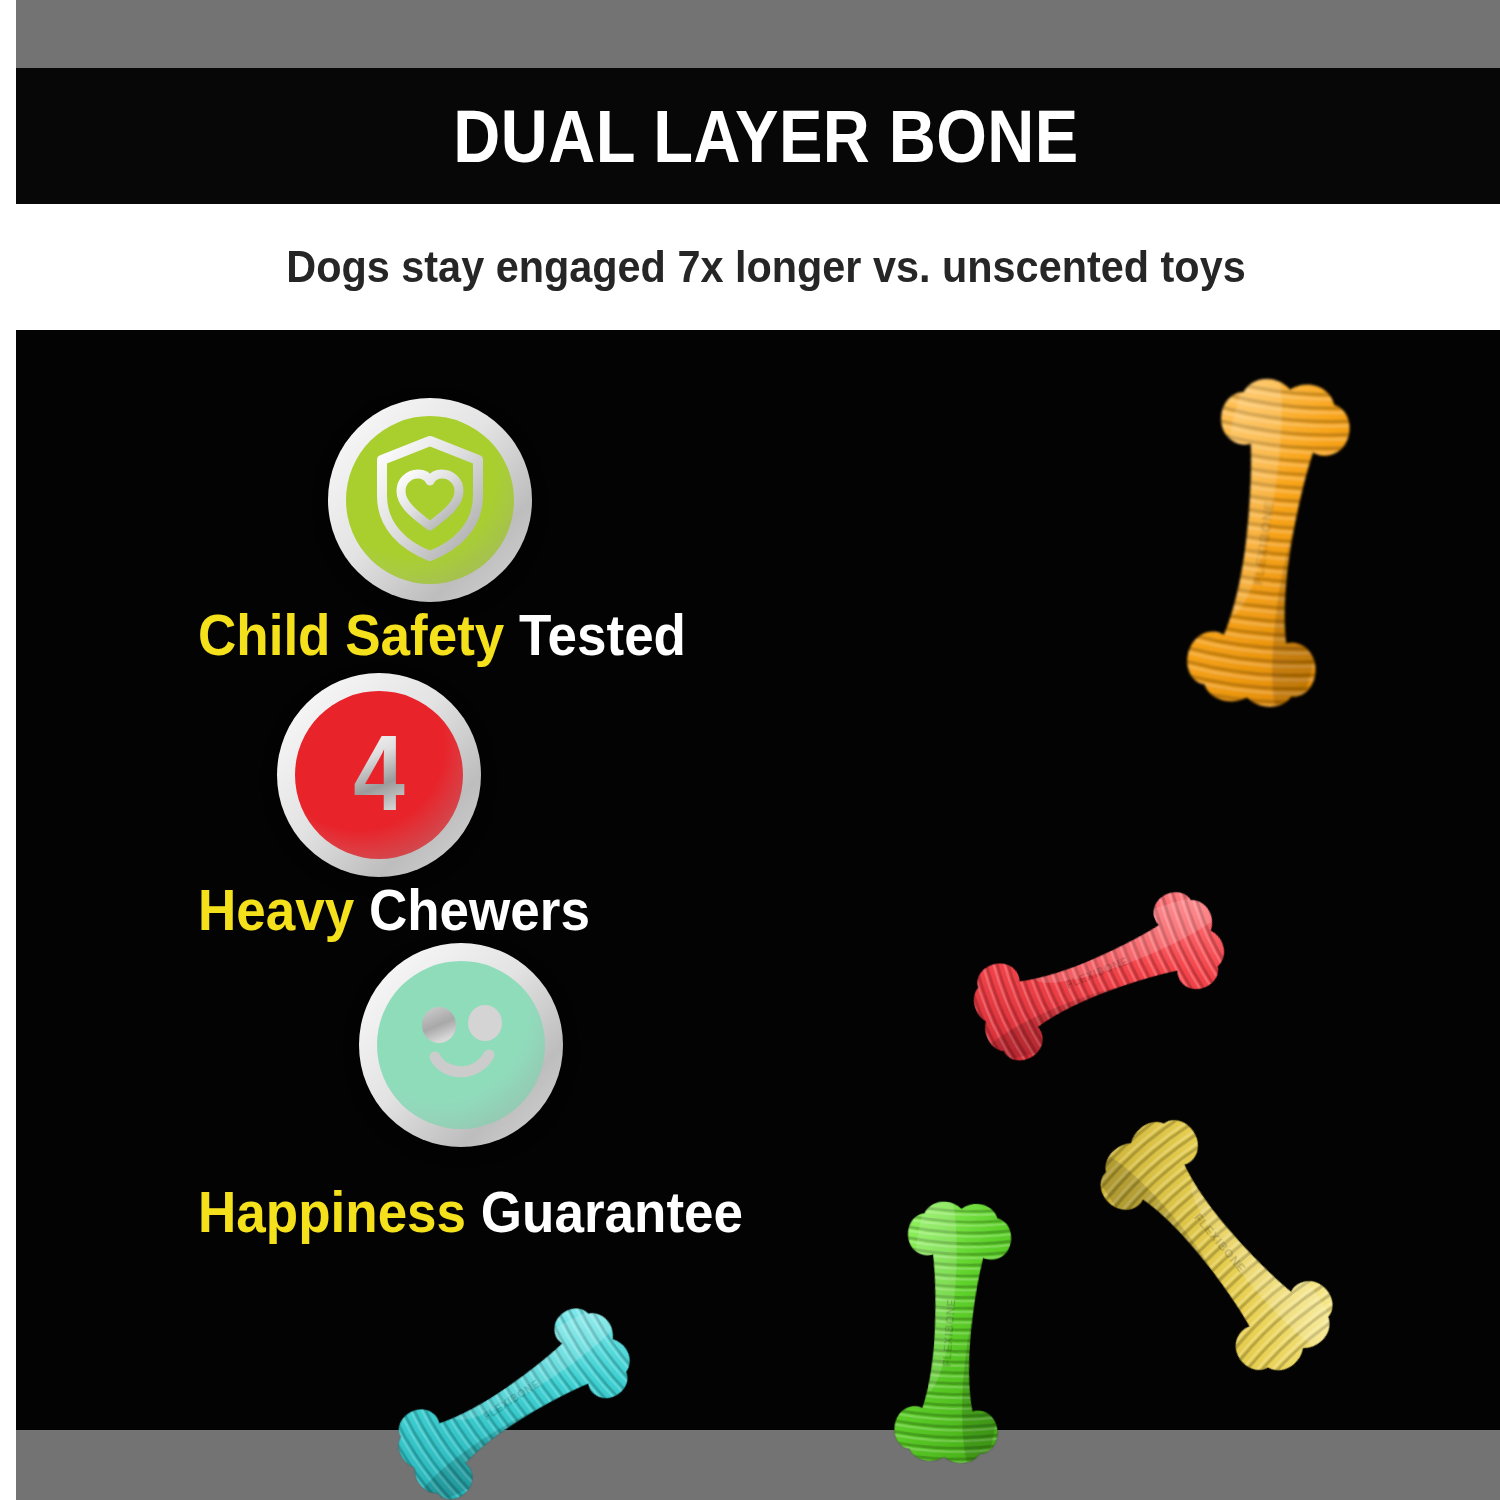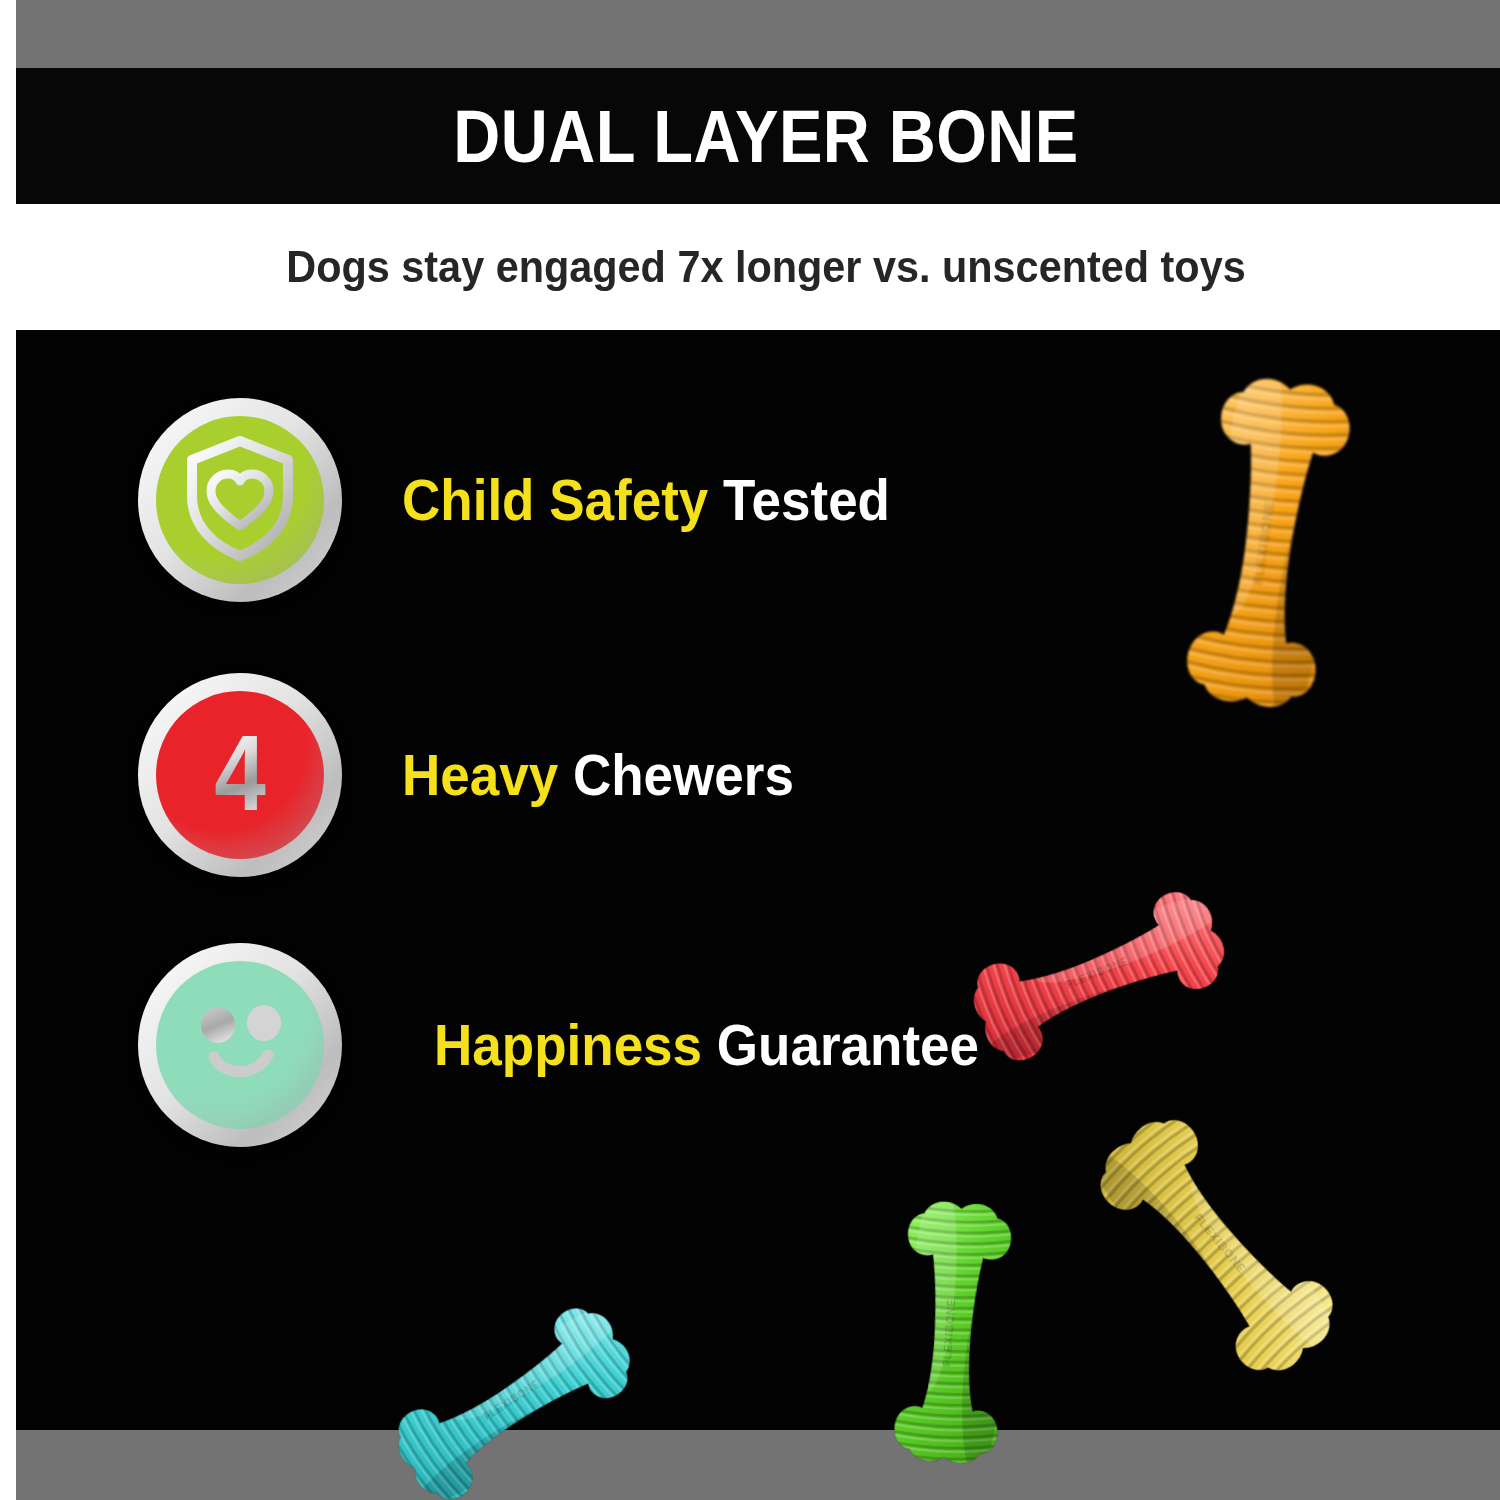--- a/index.html
+++ b/index.html
@@ -80,20 +80,21 @@
     transform-origin: center center;
     white-space: nowrap;
   }
 
   
   .feature {
     position: absolute;
     display: flex;
     align-items: center;
     left: 122px;
+    flex-direction: column;
   }
   .feature-0 { top: 398px; }
   .feature-1 { top: 673px; }
   .feature-2 { top: 943px; gap: 32px; }
 
   .badge {
     position: relative;
     width: 204px;
     height: 204px;
     border-radius: 50%;

